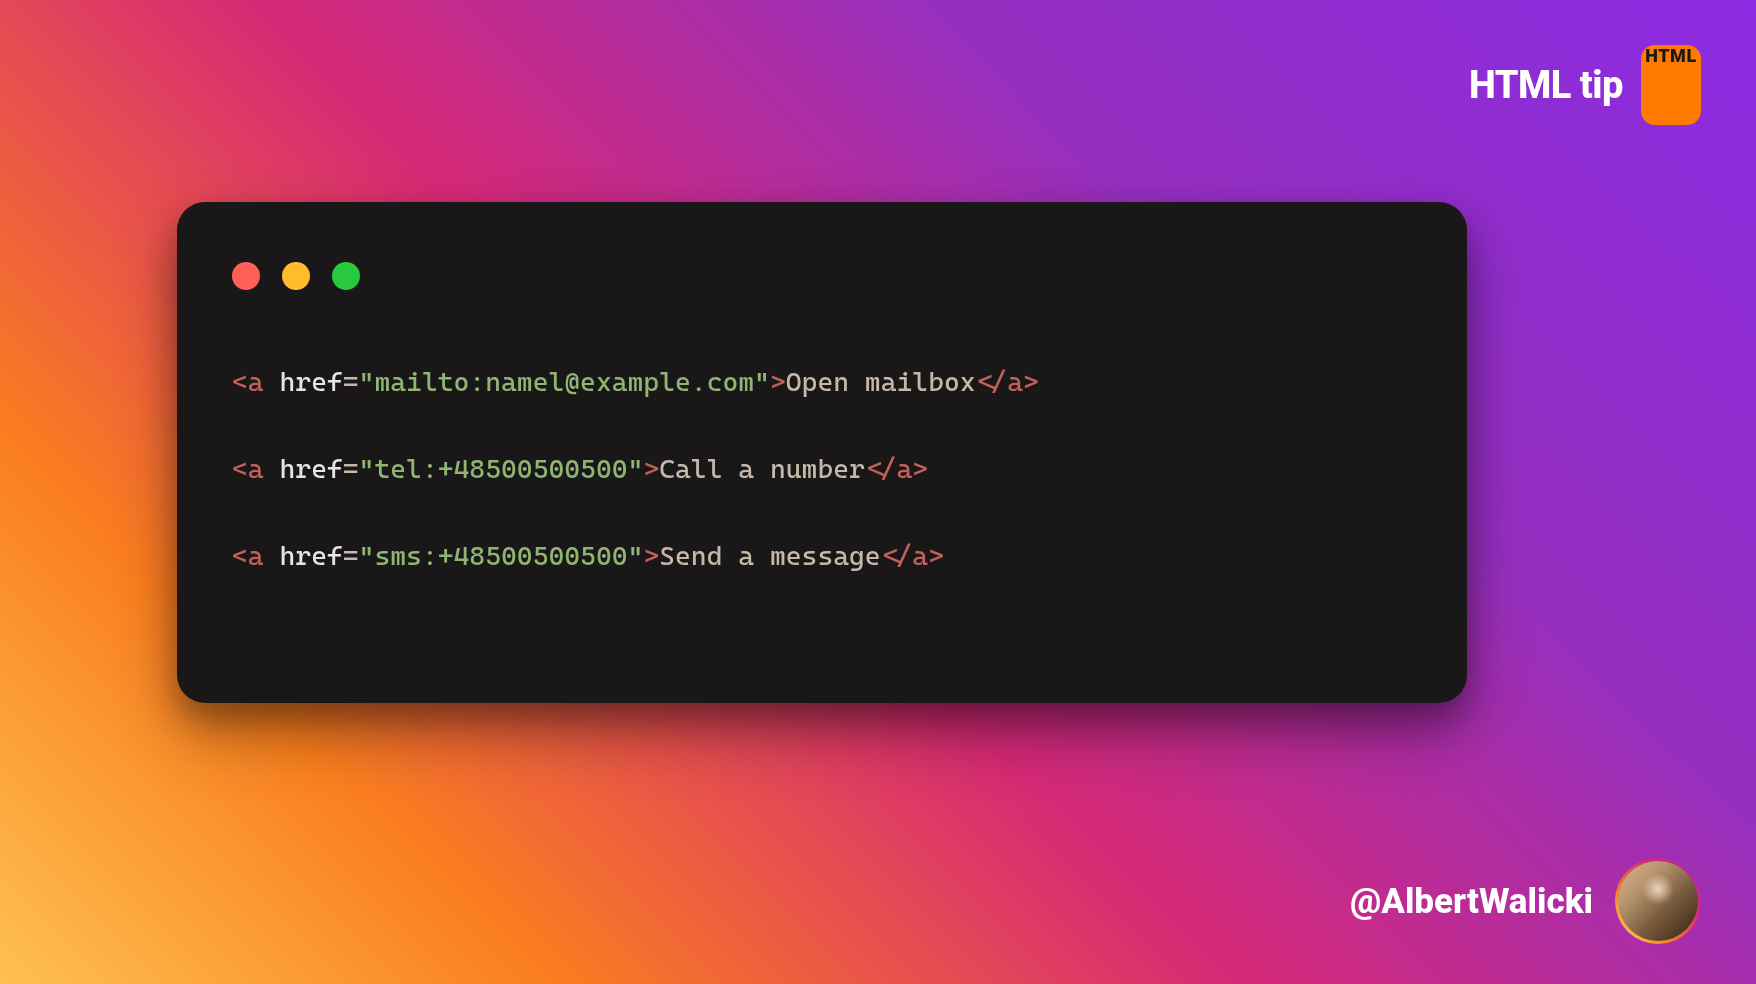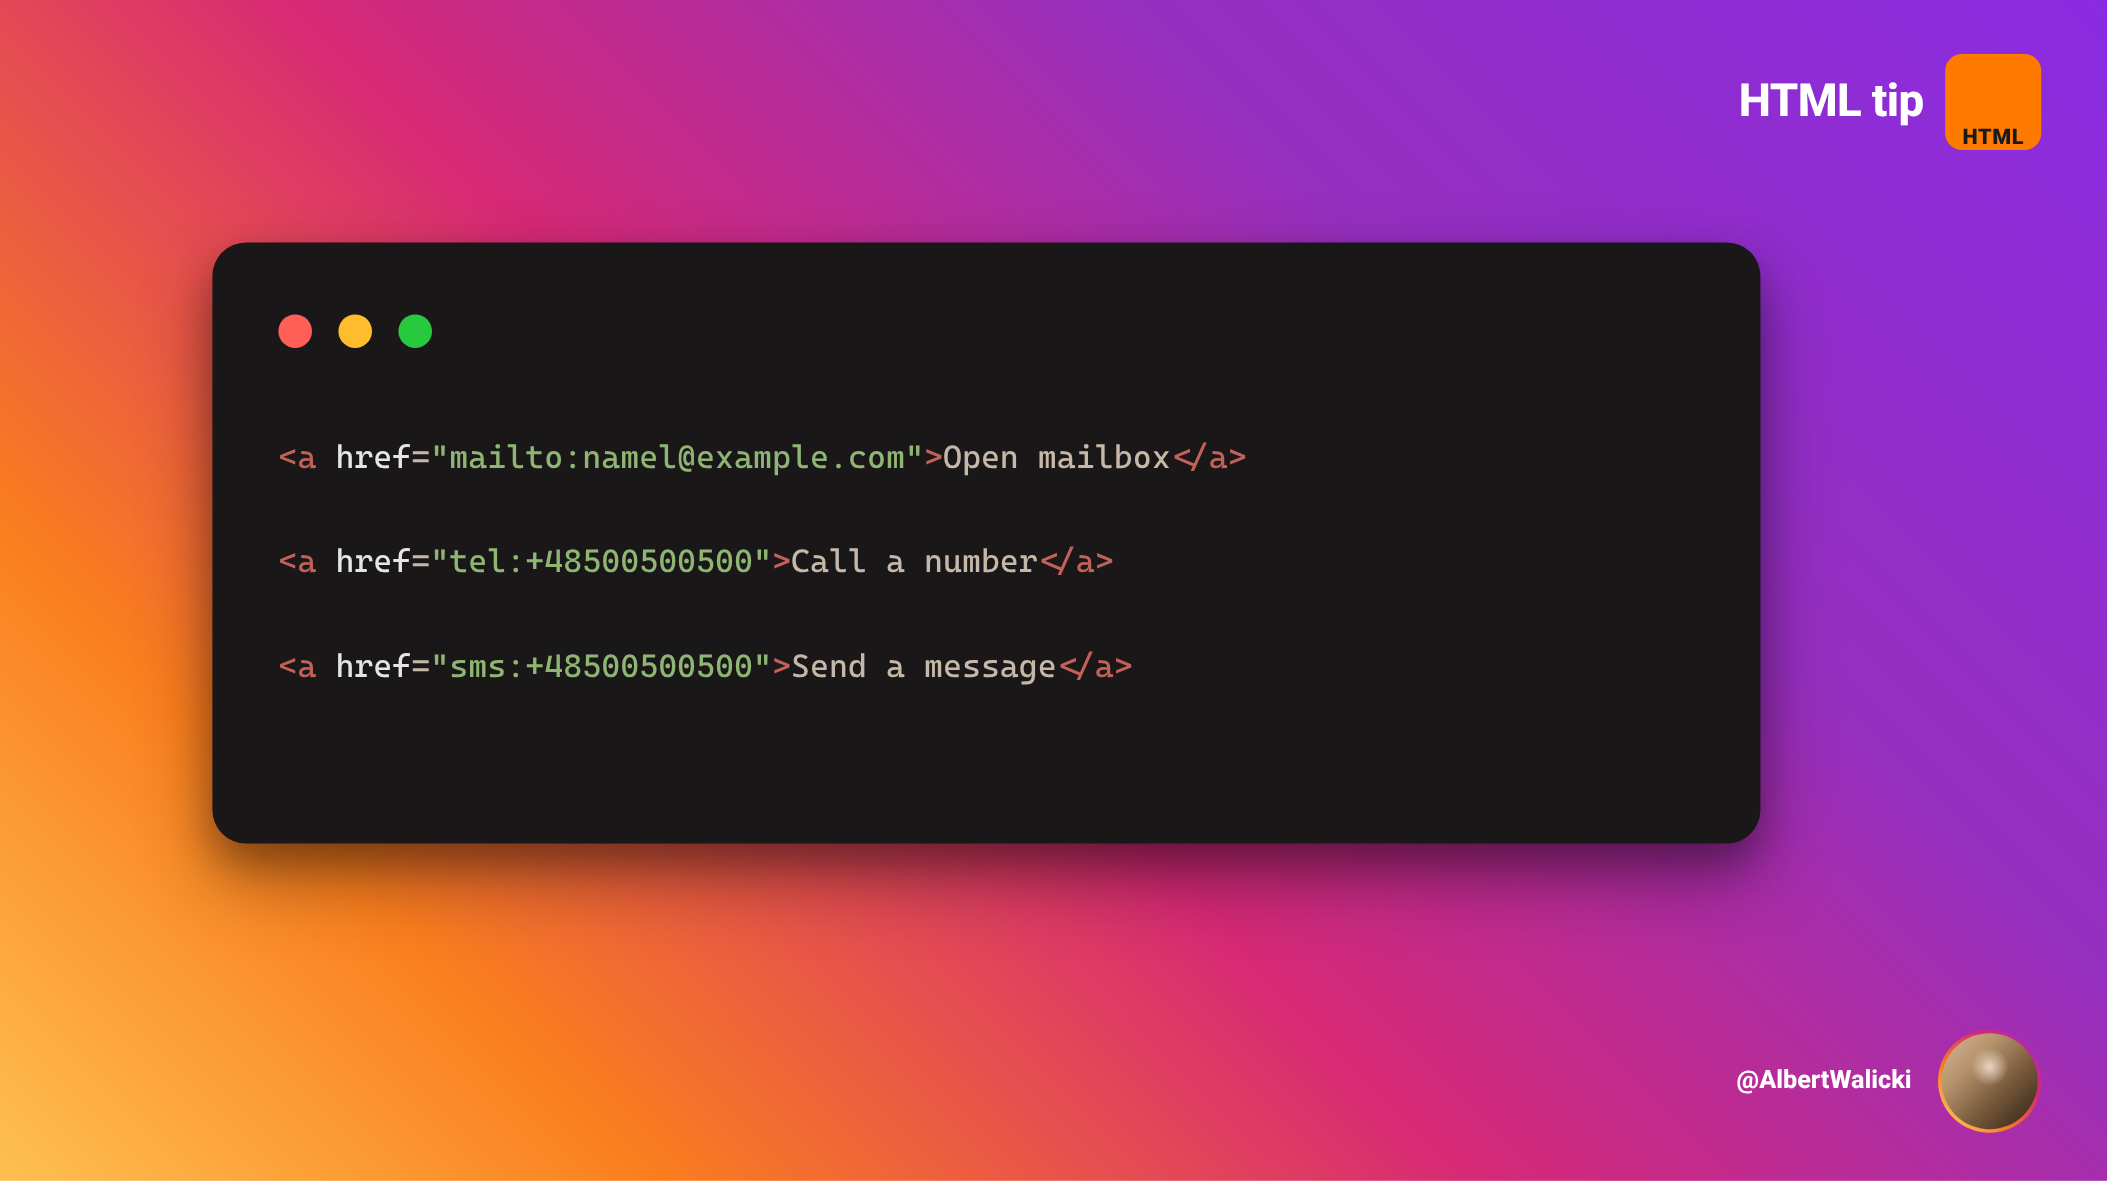--- a/index.html
+++ b/index.html
@@ -29,26 +29,26 @@
     }
 
     .header-title {
       font-size: 38px;
       font-weight: 800;
       color: #ffffff;
       letter-spacing: -0.5px;
     }
 
     .html-badge {
-      width: 80px;
+      width: 60px;
       height: 80px;
       background: #ff7b00;
       border-radius: 14px;
       display: flex;
-      align-items: flex-end;
+      align-items: flex-start;
       justify-content: center;
     }
 
     .html-badge-text {
       font-size: 18px;
       font-weight: 900;
       color: #1a1a1a;
       letter-spacing: 0.5px;
     }
 
@@ -126,21 +126,21 @@
     .footer {
       position: absolute;
       bottom: 40px;
       right: 55px;
       display: flex;
       align-items: center;
       gap: 22px;
     }
 
     .handle {
-      font-size: 21px;
+      font-size: 35px;
       font-weight: 800;
       color: #ffffff;
     }
 
     .avatar-wrapper {
       width: 86px;
       height: 86px;
       border-radius: 50%;
       background: linear-gradient(45deg, #feda75, #fa7e1e, #d62976, #962fbf);
       padding: 3px;

